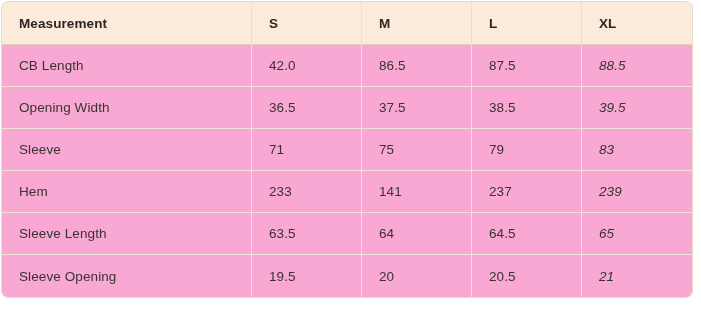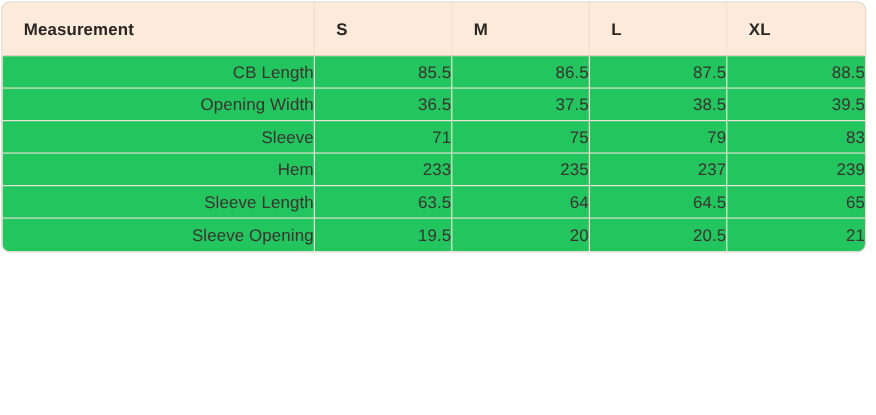--- a/index.html
+++ b/index.html
@@ -42,33 +42,33 @@
     height: 43px;
     padding: 0 0 0 17px;
     border-bottom: 1px solid #E3CEB8;
     border-right: 1px solid #EFDCC9;
     white-space: nowrap;
     letter-spacing: 0.1px;
   }
   thead th:last-child { border-right: none; }
 
   tbody td {
-    background: #22c55e;
+    background: #f9a8d4;
     color: #3A3330;
     font-size: 13.5px;
     font-weight: normal;
-    text-align: right;
-    height: 26px;
+    text-align: left;
+    height: 42px;
     padding: 0 0 0 17px;
     border-bottom: 1px solid #EFE3D7;
     border-right: 1px solid #EFE3D7;
     white-space: nowrap;
     letter-spacing: 0.1px;
   }
-  tbody td:last-child { border-right: none; }
+  tbody td:last-child { border-right: none; font-style: italic; }
   tbody tr:last-child td { border-bottom: none; }
 </style>
 </head>
 <body>
 
 <div id="size-table-wrapper">
   <table class="size-table">
     <colgroup>
       <col class="col-measure">
       <col class="col-size">
@@ -81,21 +81,21 @@
         <th>Measurement</th>
         <th>S</th>
         <th>M</th>
         <th>L</th>
         <th>XL</th>
       </tr>
     </thead>
     <tbody>
       <tr>
         <td>CB Length</td>
-        <td>85.5</td>
+        <td>42.0</td>
         <td>86.5</td>
         <td>87.5</td>
         <td>88.5</td>
       </tr>
       <tr>
         <td>Opening Width</td>
         <td>36.5</td>
         <td>37.5</td>
         <td>38.5</td>
         <td>39.5</td>
@@ -103,21 +103,21 @@
       <tr>
         <td>Sleeve</td>
         <td>71</td>
         <td>75</td>
         <td>79</td>
         <td>83</td>
       </tr>
       <tr>
         <td>Hem</td>
         <td>233</td>
-        <td>235</td>
+        <td>141</td>
         <td>237</td>
         <td>239</td>
       </tr>
       <tr>
         <td>Sleeve Length</td>
         <td>63.5</td>
         <td>64</td>
         <td>64.5</td>
         <td>65</td>
       </tr>

